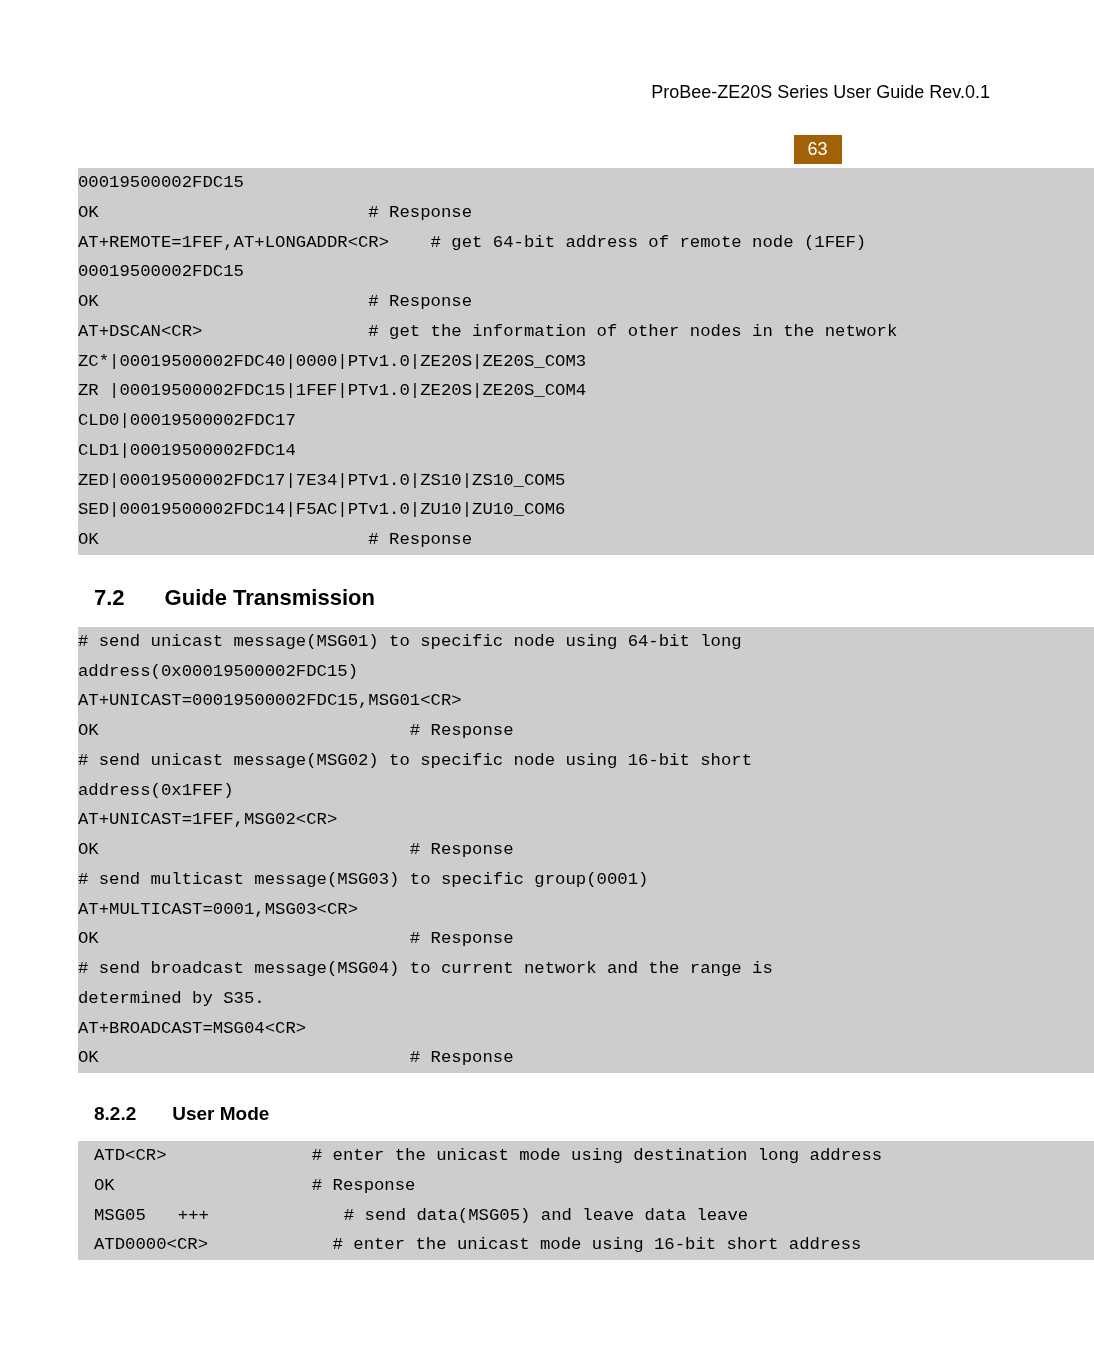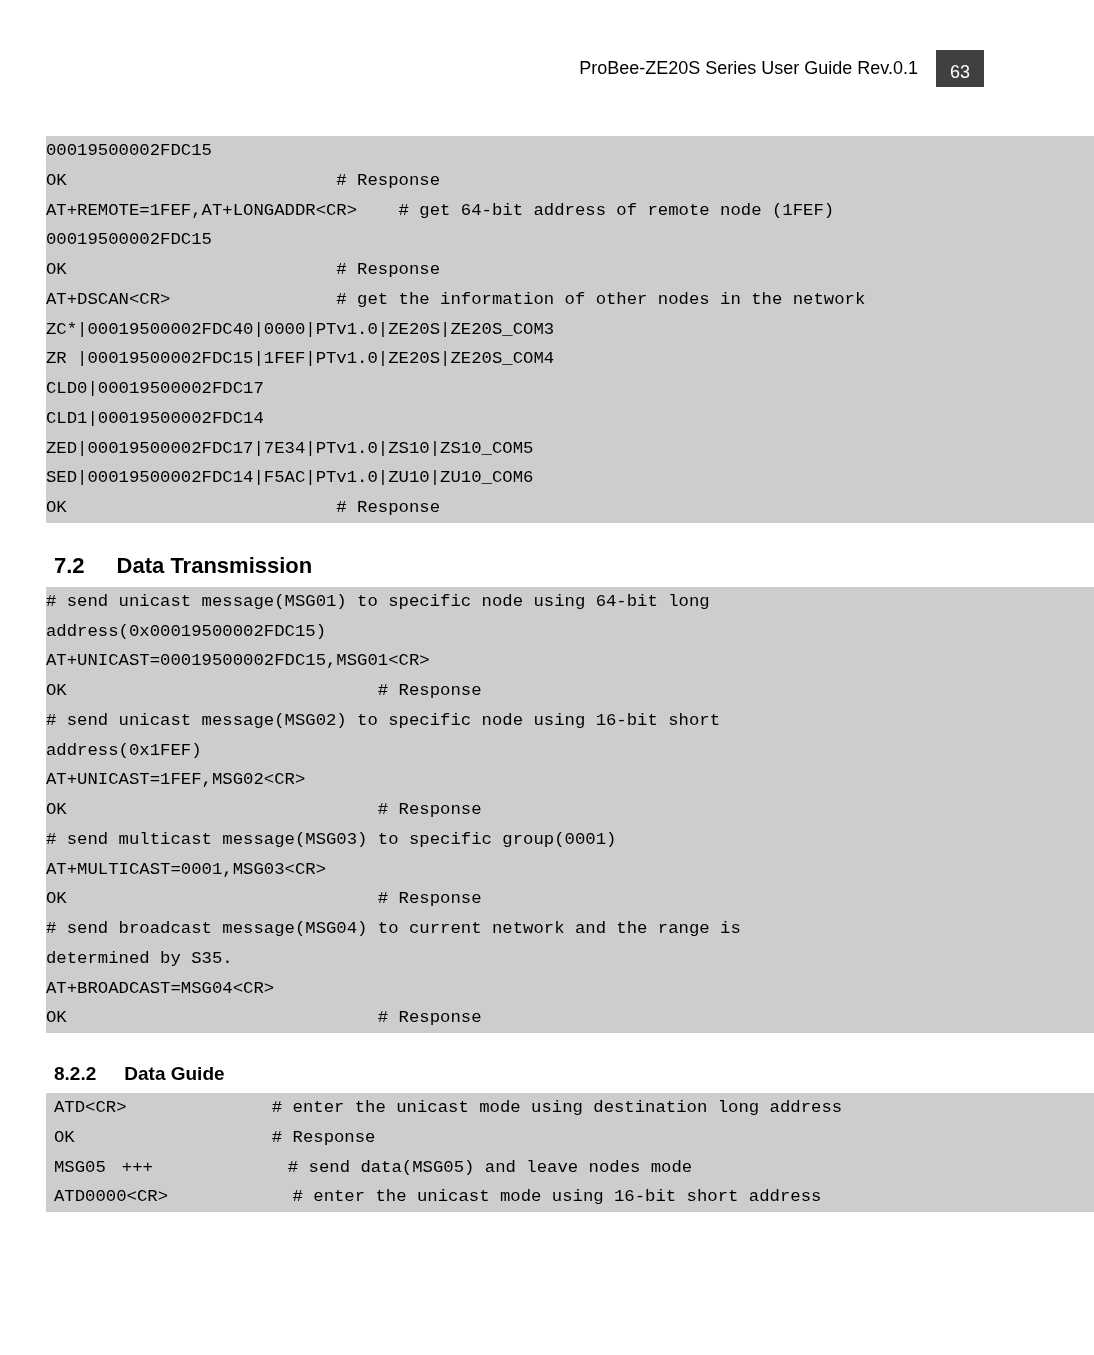--- a/index.html
+++ b/index.html
@@ -1,15 +1,15 @@
 <!DOCTYPE html>
 <html><head>
 <meta charset="utf-8">
 <style>
-  * { margin: 8px; padding: 0; box-sizing: border-box; }
+  * { margin: 16px; padding: 0; box-sizing: border-box; flex-direction: column; }
   body {
     width: 1094px;
     height: 1355px;
     background: #ffffff;
     font-family: Arial, Helvetica, sans-serif;
     color: #000;
     position: relative;
   }
   .header {
     position: absolute;
@@ -17,23 +17,23 @@
     right: 110px;
     display: flex;
     align-items: center;
     font-size: 18px;
   }
   .header-title {
     color: #000;
     margin-right: 10px;
   }
   .page-num-box {
-    background: #404040;
+    background: #a16207;
     color: #ffffff;
-    padding: 12px 14px 4px 14px;
+    padding: 4px 14px 4px 14px;
     font-size: 18px;
   }
   .content {
     position: absolute;
     top: 104px;
     left: 14px;
     width: 1066px;
   }
   .code-block {
     background: #cdcdcd;
@@ -87,41 +87,41 @@
 AT+DSCAN&lt;CR&gt;                # get the information of other nodes in the network
 ZC*|00019500002FDC40|0000|PTv1.0|ZE20S|ZE20S_COM3
 ZR |00019500002FDC15|1FEF|PTv1.0|ZE20S|ZE20S_COM4
 CLD0|00019500002FDC17
 CLD1|00019500002FDC14
 ZED|00019500002FDC17|7E34|PTv1.0|ZS10|ZS10_COM5
 SED|00019500002FDC14|F5AC|PTv1.0|ZU10|ZU10_COM6
 OK                          # Response</div>
 
   <div class="h2">
-    <span class="sec-num">7.2</span><span>Data Transmission</span>
+    <span class="sec-num">7.2</span><span>Guide Transmission</span>
   </div>
 
   <div class="code-block"># send unicast message(MSG01) to specific node using 64-bit long
 address(0x00019500002FDC15)
 AT+UNICAST=00019500002FDC15,MSG01&lt;CR&gt;
 OK                              # Response
 # send unicast message(MSG02) to specific node using 16-bit short
 address(0x1FEF)
 AT+UNICAST=1FEF,MSG02&lt;CR&gt;
 OK                              # Response
 # send multicast message(MSG03) to specific group(0001)
 AT+MULTICAST=0001,MSG03&lt;CR&gt;
 OK                              # Response
 # send broadcast message(MSG04) to current network and the range is
 determined by S35.
 AT+BROADCAST=MSG04&lt;CR&gt;
 OK                              # Response</div>
 
   <div class="h3b">
-    <span class="sub-num">8.2.2</span><span>Data Guide</span>
+    <span class="sub-num">8.2.2</span><span>User Mode</span>
   </div>
 
   <div class="code-block"><span>ATD&lt;CR&gt;              # enter the unicast mode using destination long address</span>
 <span>OK                   # Response</span>
-<span class="italic">MSG05</span><span>+++             # send data(MSG05) and leave nodes mode</span>
+<span class="italic">MSG05</span><span>+++             # send data(MSG05) and leave data leave</span>
 <span>ATD0000&lt;CR&gt;            # enter the unicast mode using 16-bit short address</span></div>
 
 </div>
 
 </body></html>

